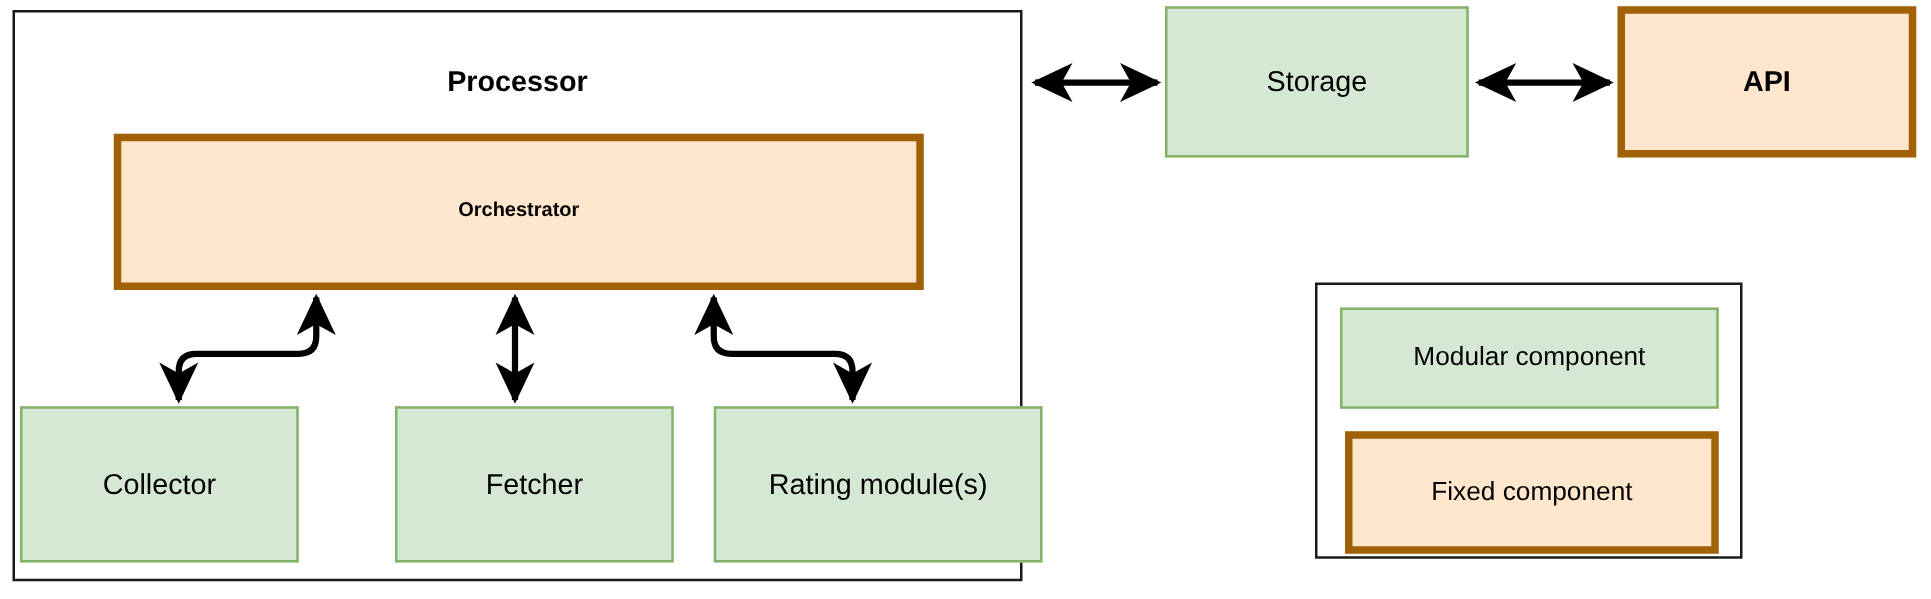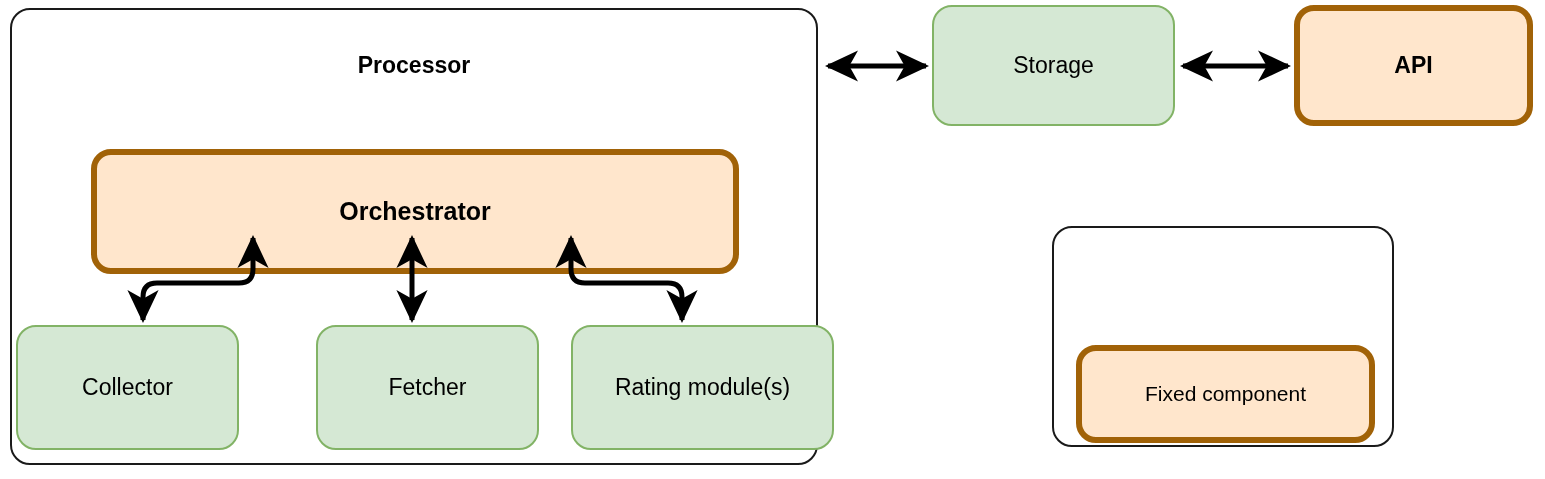--- a/index.html
+++ b/index.html
@@ -21,21 +21,20 @@
   }
   .box {
     position: absolute;
     box-sizing: border-box;
     display: flex;
     align-items: center;
     justify-content: center;
     text-align: center;
     color: #000000;
     line-height: 1.18;
-    border-radius: 20px;
   }
   .container-box {
     border: 2px solid #1a1a1a;
     background: transparent;
   }
   .green-box {
     border: 2px solid #82b366;
     background: #d5e8d4;
   }
   .orange-box {
@@ -63,23 +62,22 @@
     font-size: 23px;
     font-weight: bold;
   }
 
   
   #orchestrator-box {
     left: 91px;
     top: 107px;
     width: 648px;
     height: 125px;
-    font-size: 25px;
+    font-size: 16px;
     font-weight: bold;
-    margin-top: 42px;
   }
 
   
   #collector-box {
     left: 16px;
     top: 325px;
     width: 223px;
     height: 125px;
     font-size: 23px;
   }
@@ -163,20 +161,21 @@
   <div class="box green-box" id="fetcher-box">Fetcher</div>
 
   <div class="box green-box" id="rating-box">Rating module(s)</div>
 
   <div class="box green-box" id="storage-box">Storage</div>
 
   <div class="box orange-box" id="api-box">API</div>
 
   <div class="box container-box" id="legend-container"></div>
 
+  <div class="box green-box" id="legend-modular">Modular component</div>
 
   <div class="box orange-box" id="legend-fixed">Fixed component</div>
 
   <svg id="arrows" viewBox="0 0 1545 479" xmlns="http://www.w3.org/2000/svg">
     <defs>
       <marker id="arrowEnd" viewBox="0 0 12 12" refX="10.5" refY="6" markerWidth="7.2" markerHeight="7.2" orient="auto-start-reverse">
         <path d="M0.5,0.8 L11.5,6 L0.5,11.2 L3.4,6 Z" fill="#000000"></path>
       </marker>
       <marker id="arrowStart" viewBox="0 0 12 12" refX="10.5" refY="6" markerWidth="7.2" markerHeight="7.2" orient="auto-start-reverse">
         <path d="M0.5,0.8 L11.5,6 L0.5,11.2 L3.4,6 Z" fill="#000000"></path>

